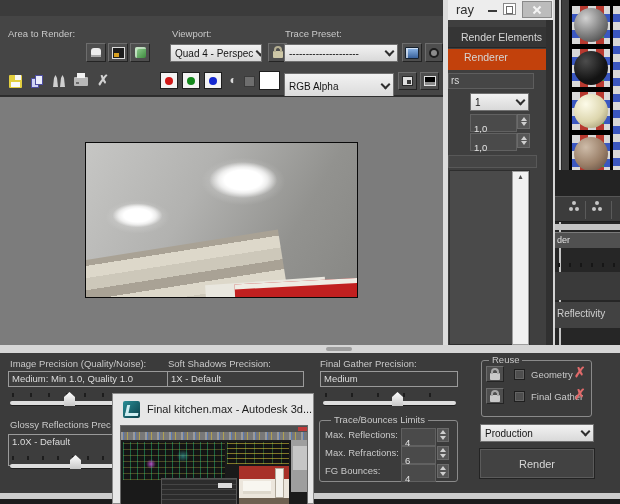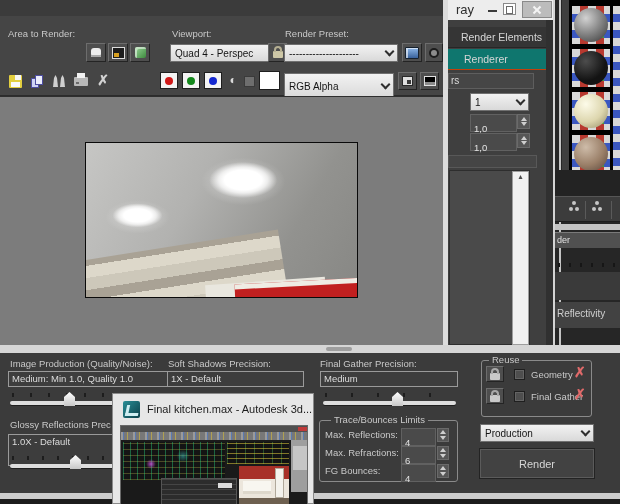--- a/index.html
+++ b/index.html
@@ -58,29 +58,29 @@
   <div class="btn" style="left:108px;top:43px;width:20px;height:19px;">
     <div style="width:11px;height:10px;background:#1d1d1d;border:1px solid #dcdcdc;position:relative;">
       <div style="position:absolute;left:1px;bottom:1px;width:5px;height:4px;background:#d8a020;"></div>
     </div>
   </div>
   <div class="btn" style="left:130px;top:43px;width:20px;height:19px;">
     <div style="width:11px;height:11px;background:linear-gradient(135deg,#9ad69a,#3d8a3d);border-radius:2px;box-shadow:inset 2px 2px 0 rgba(255,255,255,.5);"></div>
   </div>
 
   <div class="lbl" style="left:172px;top:28px;">Viewport:</div>
-  <div class="combo" style="left:170px;top:44px;width:114px;height:18px;">
+  <div class="combo" style="left:170px;top:44px;width:92px;height:18px;">
     <span>Quad 4 - Perspec</span>
       <span class="cv"></span>
   </div>
   <div class="btn" style="left:268px;top:43px;width:20px;height:19px;">
     <div class="padlock"></div>
   </div>
 
-  <div class="lbl" style="left:285px;top:28px;">Render Preset:</div>
+  <div class="lbl" style="left:285px;top:28px;">Trace Preset:</div>
   <div class="combo" style="left:284px;top:44px;width:114px;height:18px;">
     <span>---------------------</span>
       <span class="cv"></span>
   </div>
   <div class="btn" style="left:402px;top:43px;width:20px;height:19px;">
     <div style="width:12px;height:10px;background:linear-gradient(#8cb6e8,#39629c);border:1px solid #16212e;border-radius:1px;box-shadow:inset 2px 1px 0 rgba(255,255,255,.6);"></div>
   </div>
   <div class="btn" style="left:425px;top:43px;width:18px;height:19px;">
     <div style="width:10px;height:10px;border-radius:50%;background:#8c8c8c;border:2px solid #1c1c1c;box-sizing:border-box;"></div>
   </div>
@@ -165,21 +165,21 @@
     <div class="abs" style="left:74px;top:1px;width:30px;height:17px;background:#bcbcbc;border:1px solid #8a8a8a;">
       <div class="crossbar" style="transform:translate(-50%,-50%) rotate(45deg);"></div>
       <div class="crossbar" style="transform:translate(-50%,-50%) rotate(-45deg);"></div>
     </div>
   </div>
   <div class="abs" style="left:448px;top:20px;width:107px;height:325px;background:#3f3f3f;"></div>
 
   <div class="tab" style="left:448px;top:27px;width:107px;height:21px;background:#353535;border-bottom:1px solid #262626;justify-content:center;">
       <span>Render Elements</span>
     </div>
-  <div class="tab" style="left:448px;top:49px;width:107px;height:21px;background:#0f766e;border-bottom:1px solid #c2410c;padding-left:16px;">
+  <div class="tab" style="left:448px;top:49px;width:107px;height:21px;background:#c2410c;border-bottom:5px solid #c2410c;padding-left:16px;">
       <span>Renderer</span>
     </div>
 
   <div class="abs" style="left:448px;top:73px;width:86px;height:16px;background:#464646;border:1px solid #5e5e5e;color:#dcdcdc;font-size:10px;padding:1px 2px;"><span>rs</span></div>
 
   <div class="combo" style="left:470px;top:93px;width:59px;height:18px;">
     <span>1</span>
       <span class="cv"></span>
   </div>
   <div class="spinval" style="left:470px;top:114px;width:47px;height:15px;">1,0</div>
@@ -231,21 +231,21 @@
   <div class="ticks" style="left:558px;top:263px;width:60px;background:repeating-linear-gradient(90deg,#161616 0 2px,transparent 2px 11px);"></div>
   <div class="abs" style="left:555px;top:272px;width:65px;height:28px;background:#3a3a3a;"></div>
   <div class="abs" style="left:555px;top:302px;width:65px;height:26px;background:#424242;color:#cfcfcf;font-size:10px;padding:6px 2px;box-sizing:border-box;"><span>Reflectivity</span></div>
 
   <div class="abs" style="left:0;top:345px;width:620px;height:8px;background:#d6d6d6;">
     <div class="abs" style="left:326px;top:2px;width:26px;height:4px;background:#9e9e9e;border-radius:2px;"></div>
   </div>
 
   <div class="abs" style="left:0;top:353px;width:620px;height:140px;background:#3b3b3b;"></div>
 
-  <div class="lbl" style="left:10px;top:358px;">Image Production (Quality/Noise):</div>
+  <div class="lbl" style="left:10px;top:358px;">Image Precision (Quality/Noise):</div>
   <div class="lbl" style="left:168px;top:358px;">Soft Shadows Precision:</div>
   <div class="lbl" style="left:320px;top:358px;">Final Gather Precision:</div>
 
   <div class="field" style="left:8px;top:371px;width:168px;height:16px;">Medium: Min 1.0, Quality 1.0</div>
   <div class="field" style="left:167px;top:371px;width:137px;height:16px;">1X - Default</div>
   <div class="field" style="left:320px;top:371px;width:138px;height:16px;">Medium</div>
 
   <div class="ticks" style="left:12px;top:393px;width:133px;"></div>
   <div class="track" style="left:10px;top:401px;width:137px;"></div>
   <div class="handle" style="left:64px;top:392px;"></div>

